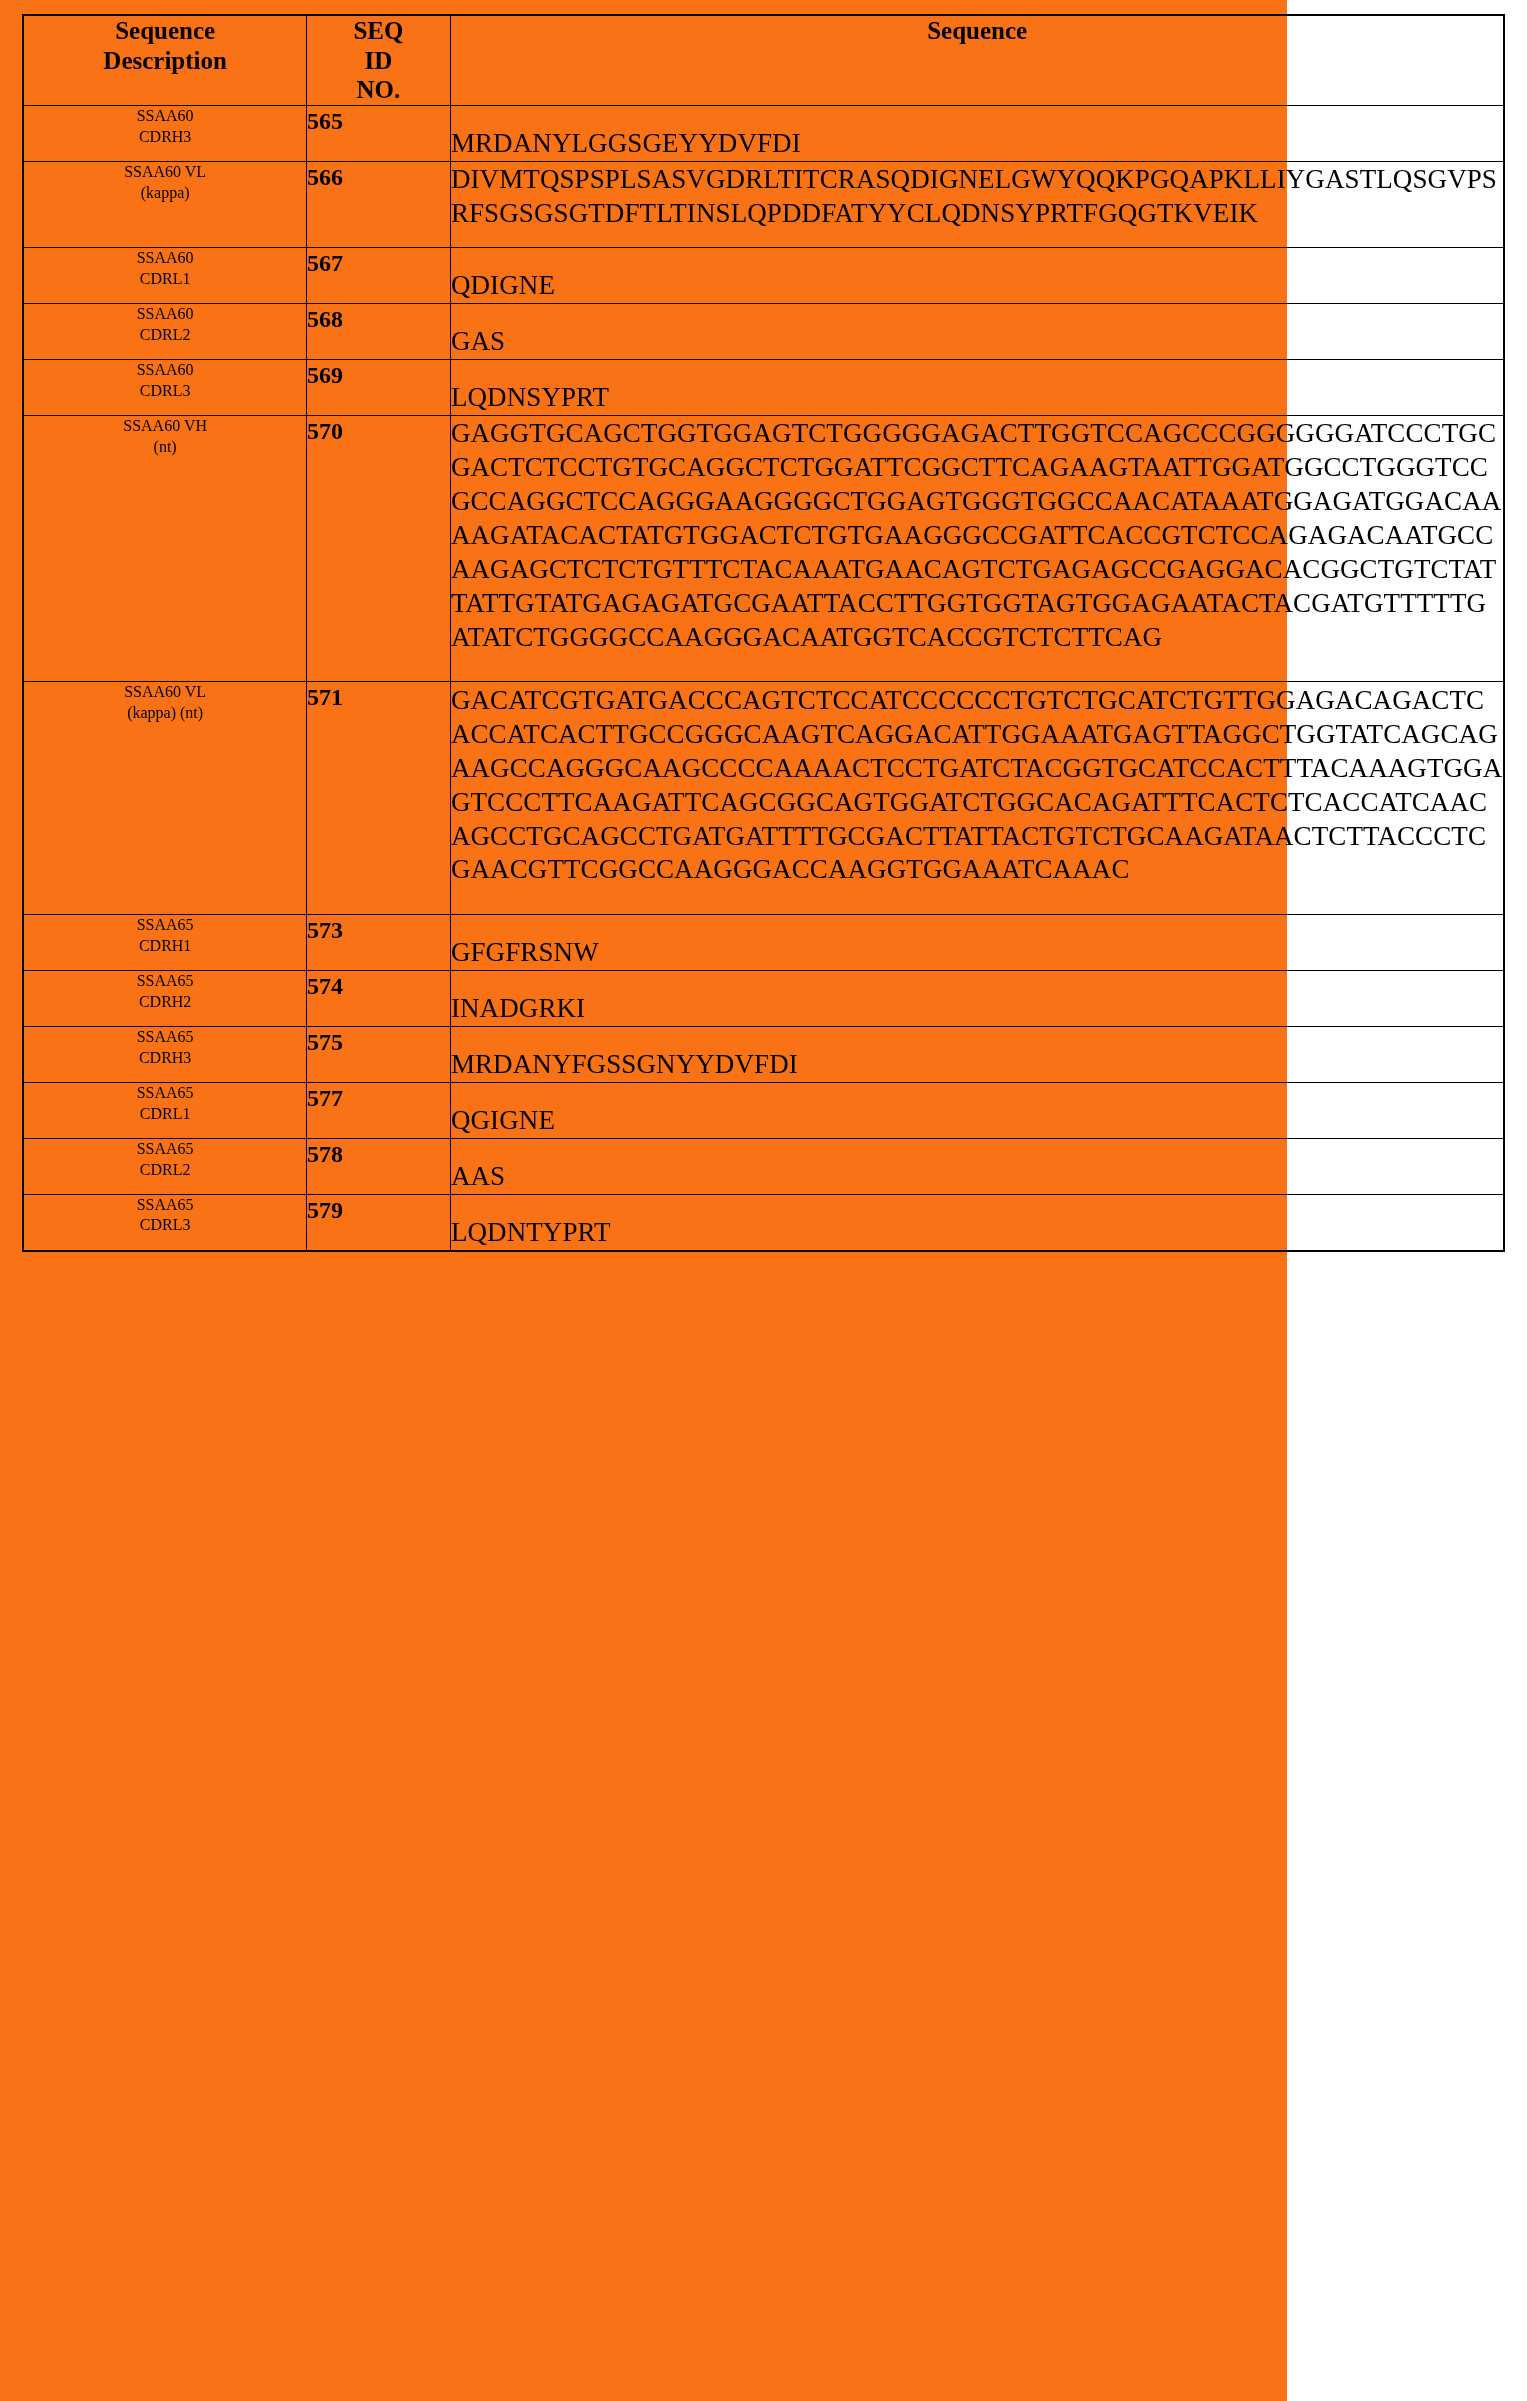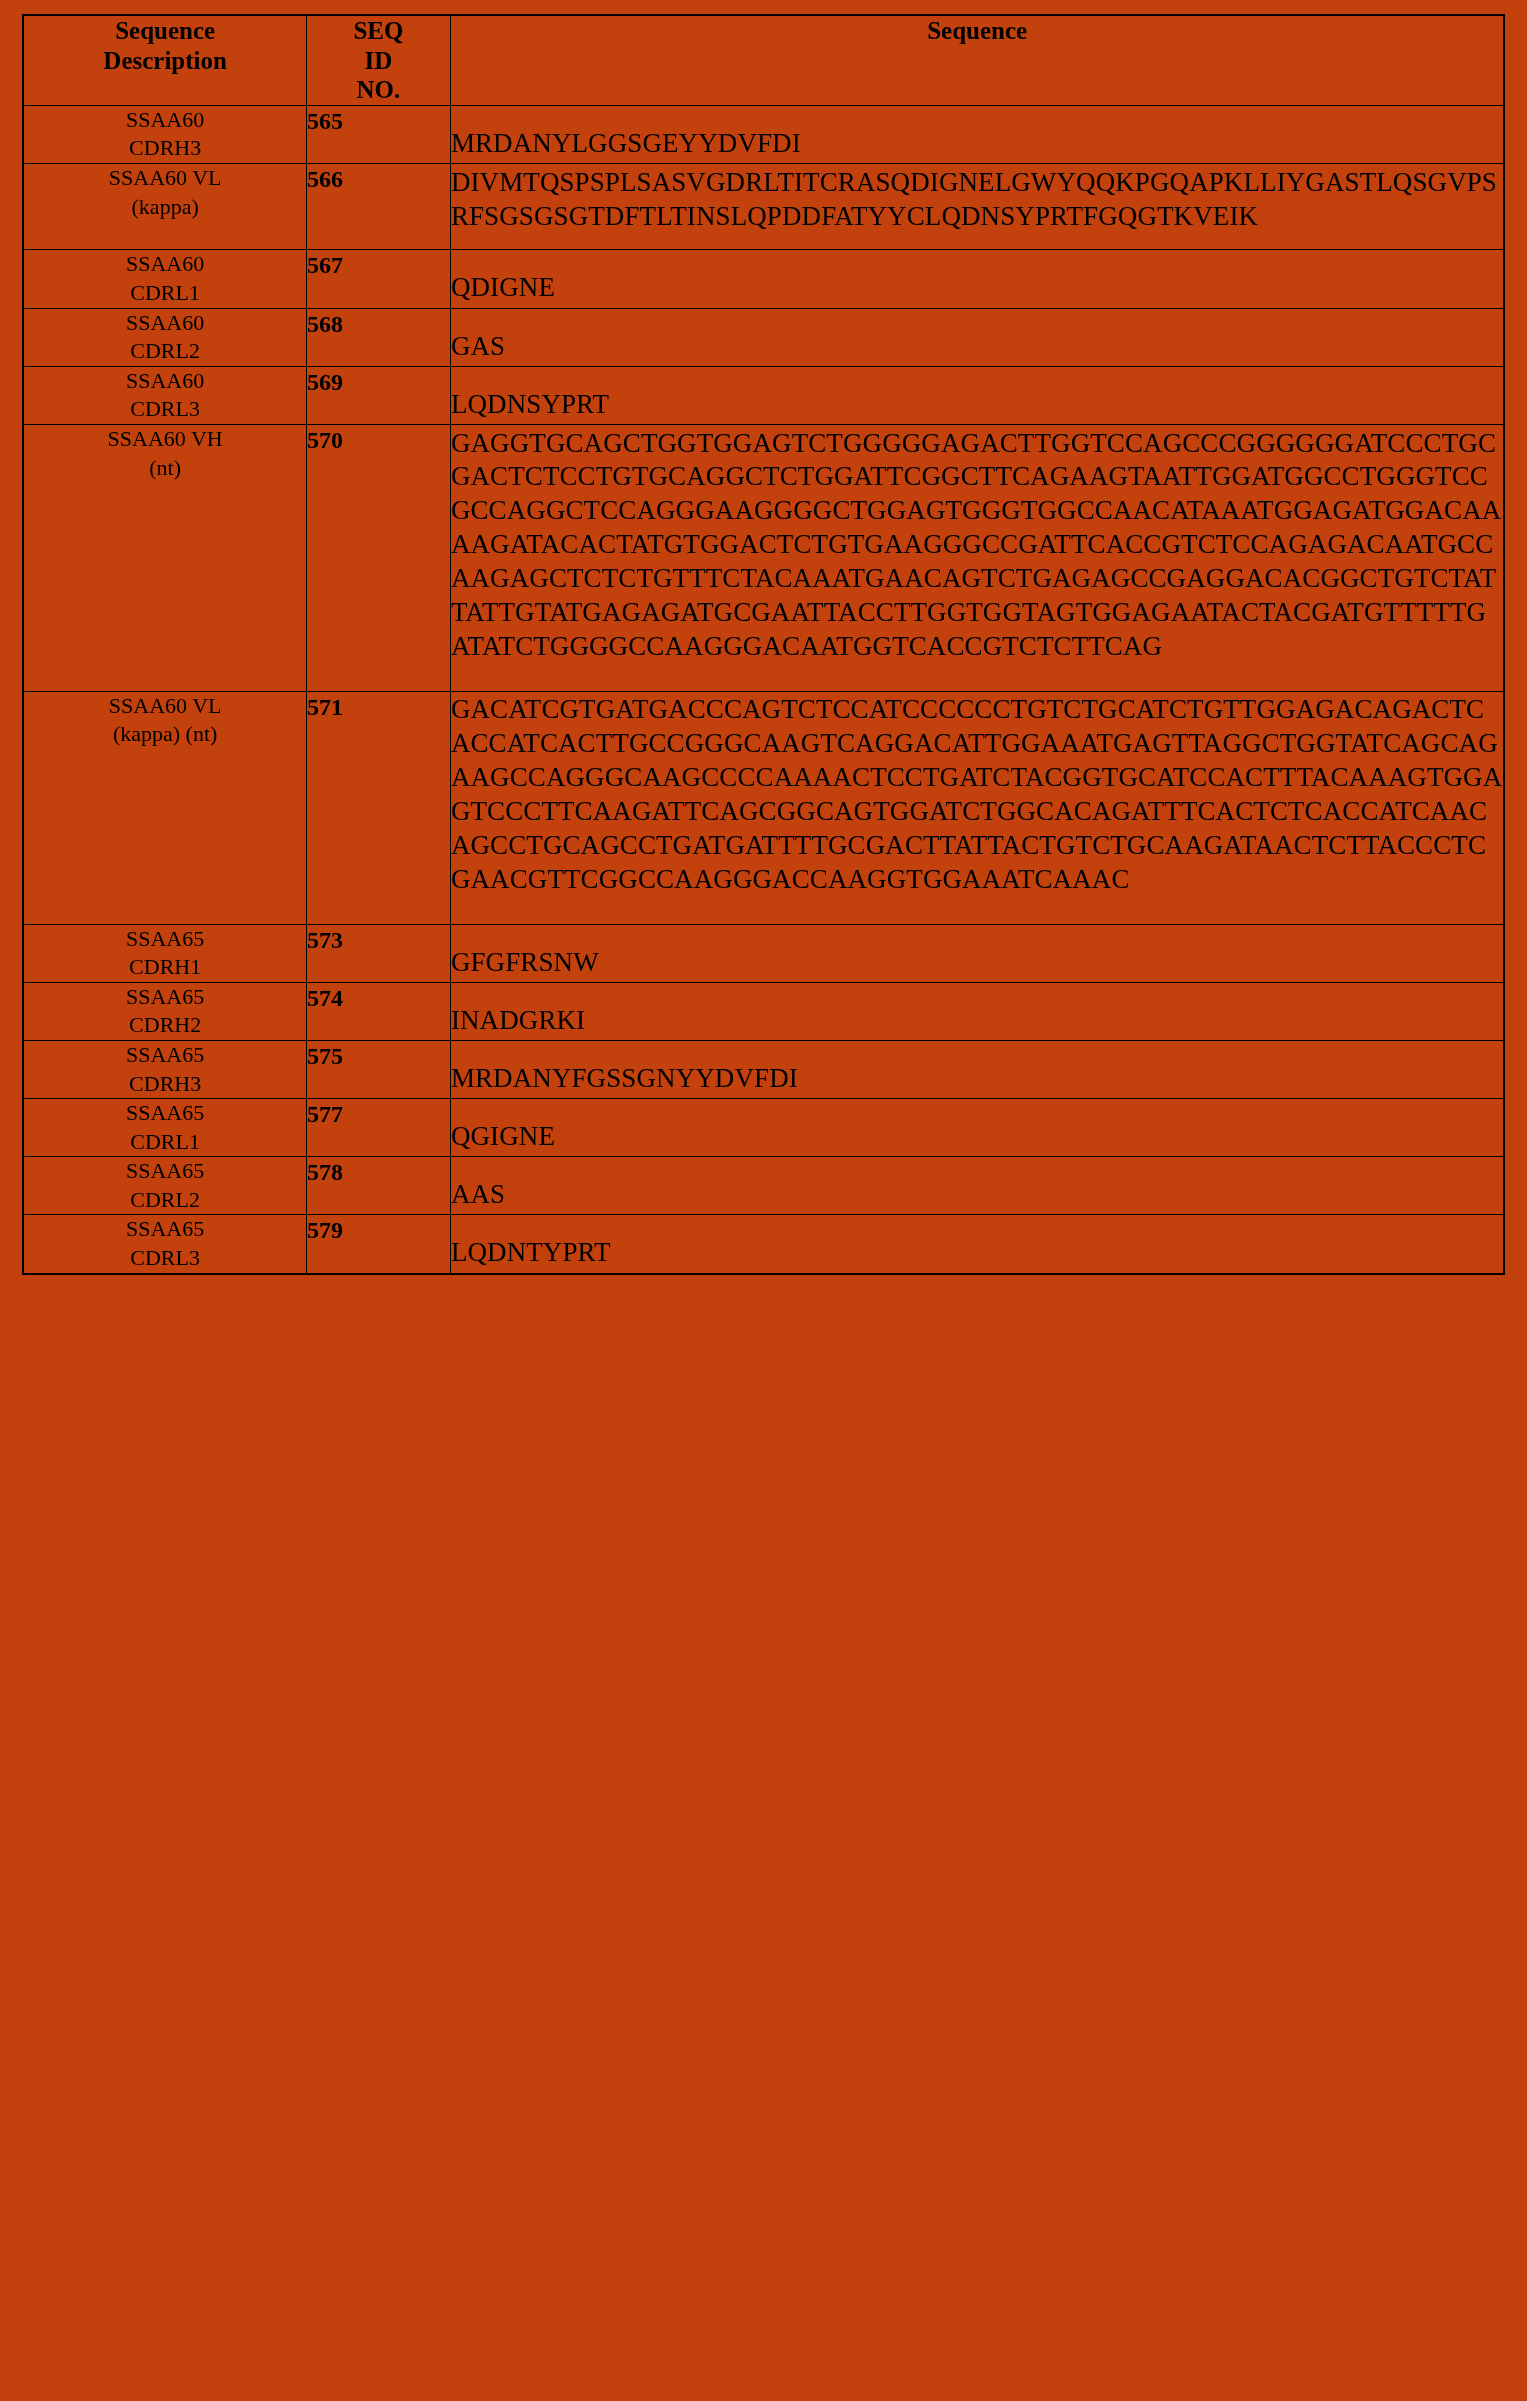--- a/index.html
+++ b/index.html
@@ -6,25 +6,25 @@
     margin: 0;
     padding: 0;
     background: #ffffff;
   }
   body {
     width: 1527px;
     font-family: "Liberation Serif", "DejaVu Serif", serif;
     color: #000000;
   }
   #sheet {
-    width: 1527px;
+    width: 1287px;
     min-height: 2401px;
     box-sizing: border-box;
     padding: 14.4px 22.4px 19px 22.4px;
-    background: #c2410c;
+    background: #f97316;
   }
   table.seq-table {
     border-collapse: collapse;
     table-layout: fixed;
     width: 1481px;
     margin: 0 auto;
     border: 2.4px solid #000;
   }
   table.seq-table col.c-desc { width: 283px; }
   table.seq-table col.c-id   { width: 144px; }
@@ -42,21 +42,21 @@
     line-height: 1.18;
     text-align: center;
     padding: 8px 4.8px 9.6px 4.8px;
   }
   th.h-desc { padding-top: 9.6px; }
   th.h-id   { padding-top: 9.6px; }
   th.h-seq  { vertical-align: middle; padding-top: 0; }
 
   td.desc {
     text-align: center;
-    font-size: 22px;
+    font-size: 16px;
     line-height: 1.30;
     padding: 7.2px 3.2px 9.6px 3.2px;
     white-space: pre-line;
   }
   td.seqid {
     text-align: left;
     font-size: 24px;
     line-height: 1.25;
     padding: 7.2px 3.2px 9.6px 3.2px;
     font-weight: bold;

